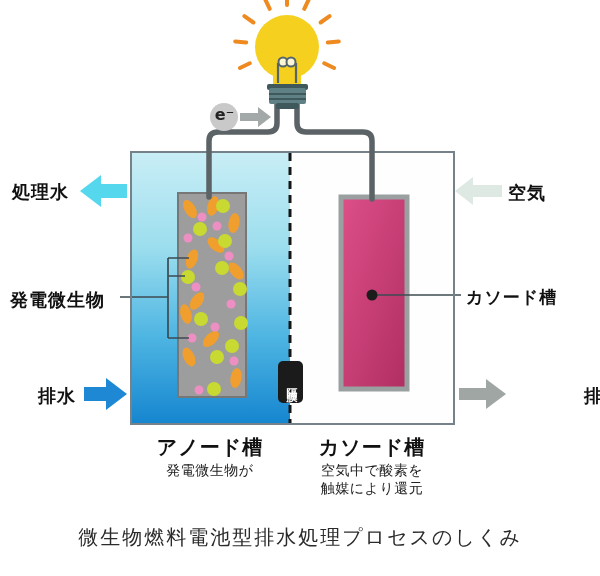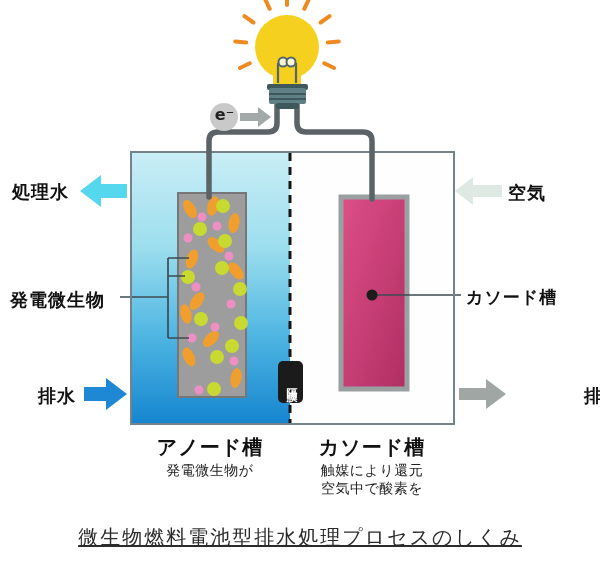--- a/index.html
+++ b/index.html
@@ -15,21 +15,21 @@
   .chamber-title{
     position:absolute;font-weight:bold;font-size:20px;color:#111;
     text-align:center;letter-spacing:1px;z-index:5;
   }
   .chamber-desc{
     position:absolute;font-weight:normal;font-size:14px;color:#222;
     text-align:center;line-height:1.32;z-index:5;letter-spacing:0.5px;
   }
   #main-title{
     position:absolute;left:0;top:524px;width:600px;text-align:center;
-    font-size:20px;font-weight:normal;color:#2b2b2b;letter-spacing:2px;z-index:5;text-decoration:underline;
+    font-size:20px;font-weight:normal;color:#2b2b2b;letter-spacing:2px;z-index:5;
   }
   #membrane-label{
     position:absolute;left:278px;top:361px;width:25px;height:42px;
     background:var(--c-membrane_box,#1b1b1b);border-radius:5px;color:#fff;
     writing-mode:vertical-rl;text-orientation:upright;font-size:11px;font-weight:bold;
     display:flex;align-items:center;justify-content:center;letter-spacing:2px;z-index:6;
   }
   #electron-label{
     position:absolute;left:210px;top:105px;width:29px;text-align:center;
     font-size:16px;font-weight:bold;color:#222;z-index:5;letter-spacing:0;
@@ -155,18 +155,18 @@
 
   <div id="membrane-label">隔膜</div>
 
   <div class="chamber-title" style="left:128px;top:434px;width:164px;">アノード槽</div>
   <div class="chamber-title" style="left:290px;top:434px;width:164px;">カソード槽</div>
 
   <div class="chamber-desc" style="left:118px;top:461px;width:184px;text-align:center;">
     <div>発電微生物が</div>
   </div>
   <div class="chamber-desc" style="left:287px;top:461px;width:170px;">
+    <div>空気中で酸素を</div>
     <div>触媒により還元</div>
-    <div>空気中で酸素を</div>
   </div>
 
   <div id="main-title">微生物燃料電池型排水処理プロセスのしくみ</div>
 </div>
 
 </body></html>

